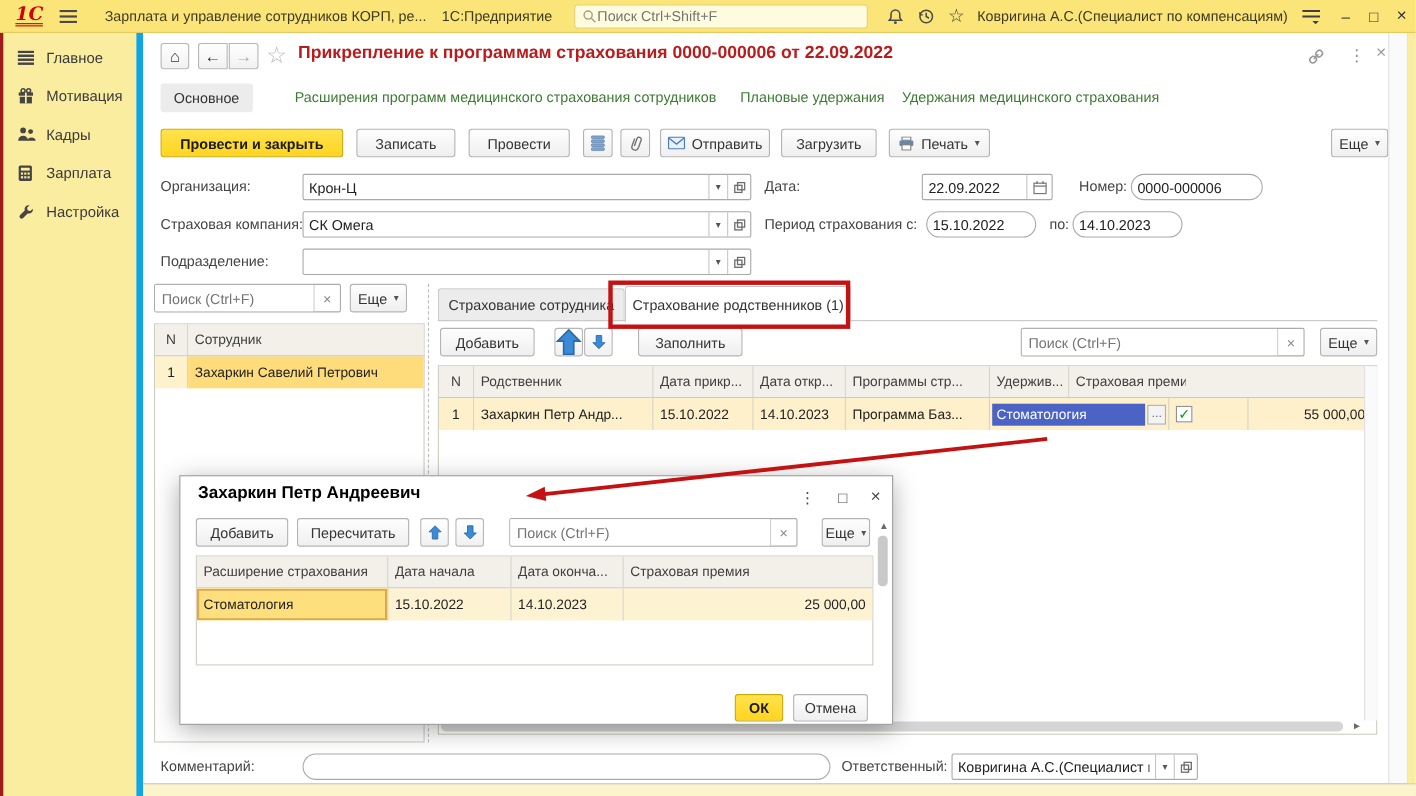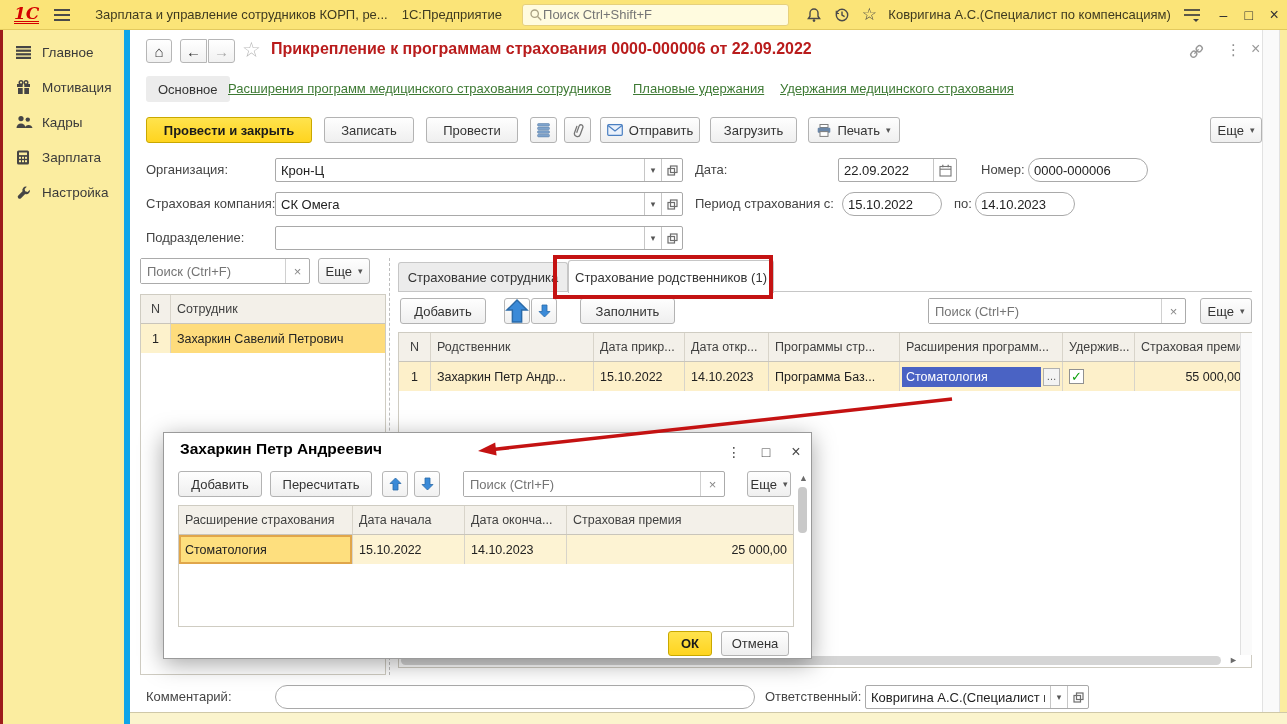--- a/index.html
+++ b/index.html
@@ -27,21 +27,21 @@
   
   .main { position:absolute; left:130px; top:30px; width:1150px; height:682px; background:#ffffff; }
   .bottom-strip { position:absolute; left:130px; top:712px; width:1157px; height:12px; background:#fbf4cd; border-top:1px solid #cfc8a8; }
   .right-strip { position:absolute; left:1280px; top:30px; width:7px; height:682px; background:#fbeda0; }
 
   .iconbtn { position:absolute; display:flex; align-items:center; justify-content:center; background:linear-gradient(#ffffff,#f1f1f1); border:1px solid #b6b6b6; border-radius:3px; cursor:pointer; color:#333; }
   .btn { position:absolute; height:26px; display:flex; align-items:center; justify-content:center; gap:6px; background:linear-gradient(#fefefe,#efefef); border:1px solid #b3b3b3; border-radius:3px; font-size:13px; color:#333; cursor:pointer; padding:0 8px; white-space:nowrap; }
   .btn-yellow { background:linear-gradient(#ffe34d,#ffd41f); border-color:#c9a800; font-weight:bold; color:#1a1a1a; }
   .caret { font-size:9px; color:#555; }
   .doc-title { position:absolute; font-size:16px; font-weight:bold; color:#b91c1c; white-space:nowrap; }
-  .nav-link { position:absolute; font-size:13px; color:#3e7a34; text-decoration:underline; white-space:nowrap; cursor:pointer; }
+  .nav-link { position:absolute; font-size:13px; color:#3e7a34; white-space:nowrap; cursor:pointer;margin-left:40px; }
   .nav-active { position:absolute; height:26px; display:flex; align-items:center; padding:0 12px; background:#ececec; border-radius:3px; color:#333; }
 
   .lbl { position:absolute; font-size:13px; color:#444; line-height:24px; white-space:nowrap; }
   .fgroup { position:absolute; height:24px; display:flex; border:1px solid #a9a9a9; border-radius:2px; background:#fff; }
   .fgroup input { border:none; outline:none; flex:1; min-width:0; font-size:13px; color:#222; padding:0 5px; font-family:inherit; background:transparent; }
   .fseg { width:17px; display:flex; align-items:center; justify-content:center; border-left:1px solid #c6c6c6; color:#555; font-size:9px; cursor:pointer; }
   .fseg.wide { width:21px; }
   .input-plain { position:absolute; height:24px; border:1px solid #a9a9a9; border-radius:12px; font-size:13px; color:#222; padding:0 5px; font-family:inherit; background:#fff; }
 
   .search { position:absolute; height:26px; display:flex; border:1px solid #ababab; border-radius:2px; background:#fff; }
@@ -411,21 +411,20 @@
       <span class="caret">▾</span>
     </div>
 
   <div class="tbl" style="left:268px;top:302px;width:854px;height:336px">
     <div class="trow th" style="width:842px">
       <div class="tcell" style="width:32px;justify-content:center">N</div>
       <div class="tcell" style="width:163px">Родственник</div>
       <div class="tcell" style="width:91px">Дата прикр...</div>
       <div class="tcell" style="width:84px">Дата откр...</div>
       <div class="tcell" style="width:131px">Программы стр...</div>
-      <div class="tcell" style="width:163px">Расширения программ...</div>
       <div class="tcell" style="width:72px">Удержив...</div>
       <div class="tcell" style="width:106px;border-right:none">Страховая премия</div>
     </div>
     <div class="trow td" style="width:842px;background:#fdf0ca">
       <div class="tcell" style="width:32px;justify-content:center">1</div>
       <div class="tcell" style="width:163px">Захаркин Петр Андр...</div>
       <div class="tcell" style="width:91px">15.10.2022</div>
       <div class="tcell" style="width:84px">14.10.2023</div>
       <div class="tcell" style="width:131px">Программа Баз...</div>
       <div class="tcell" style="width:163px;padding:0 2px;gap:2px">
@@ -498,21 +497,21 @@
   </div>
   <div class="search" style="left:299px;top:38px;width:262px">
     <input placeholder="Поиск (Ctrl+F)" style="">
     <span class="clear">×</span>
   </div>
   <div class="btn" style="left:583px;top:38px;width:44px;padding:0 4px">
       <span>Еще</span>
       <span class="caret">▾</span>
     </div>
 
-  <div class="tbl" style="left:14px;top:72px;width:616px;height:122px">
+  <div class="tbl" style="left:14px;top:72px;width:616px;height:100px">
     <div class="trow th">
       <div class="tcell" style="width:174px">Расширение страхования</div>
       <div class="tcell" style="width:112px">Дата начала</div>
       <div class="tcell" style="width:102px">Дата оконча...</div>
       <div class="tcell" style="flex:1;border-right:none">Страховая премия</div>
     </div>
     <div class="trow td" style="background:#fdf3d3">
       <div class="tcell" style="width:174px;background:#fedf7e;box-shadow:inset 0 0 0 2px #e0a64b">Стоматология</div>
       <div class="tcell" style="width:112px">15.10.2022</div>
       <div class="tcell" style="width:102px">14.10.2023</div>

